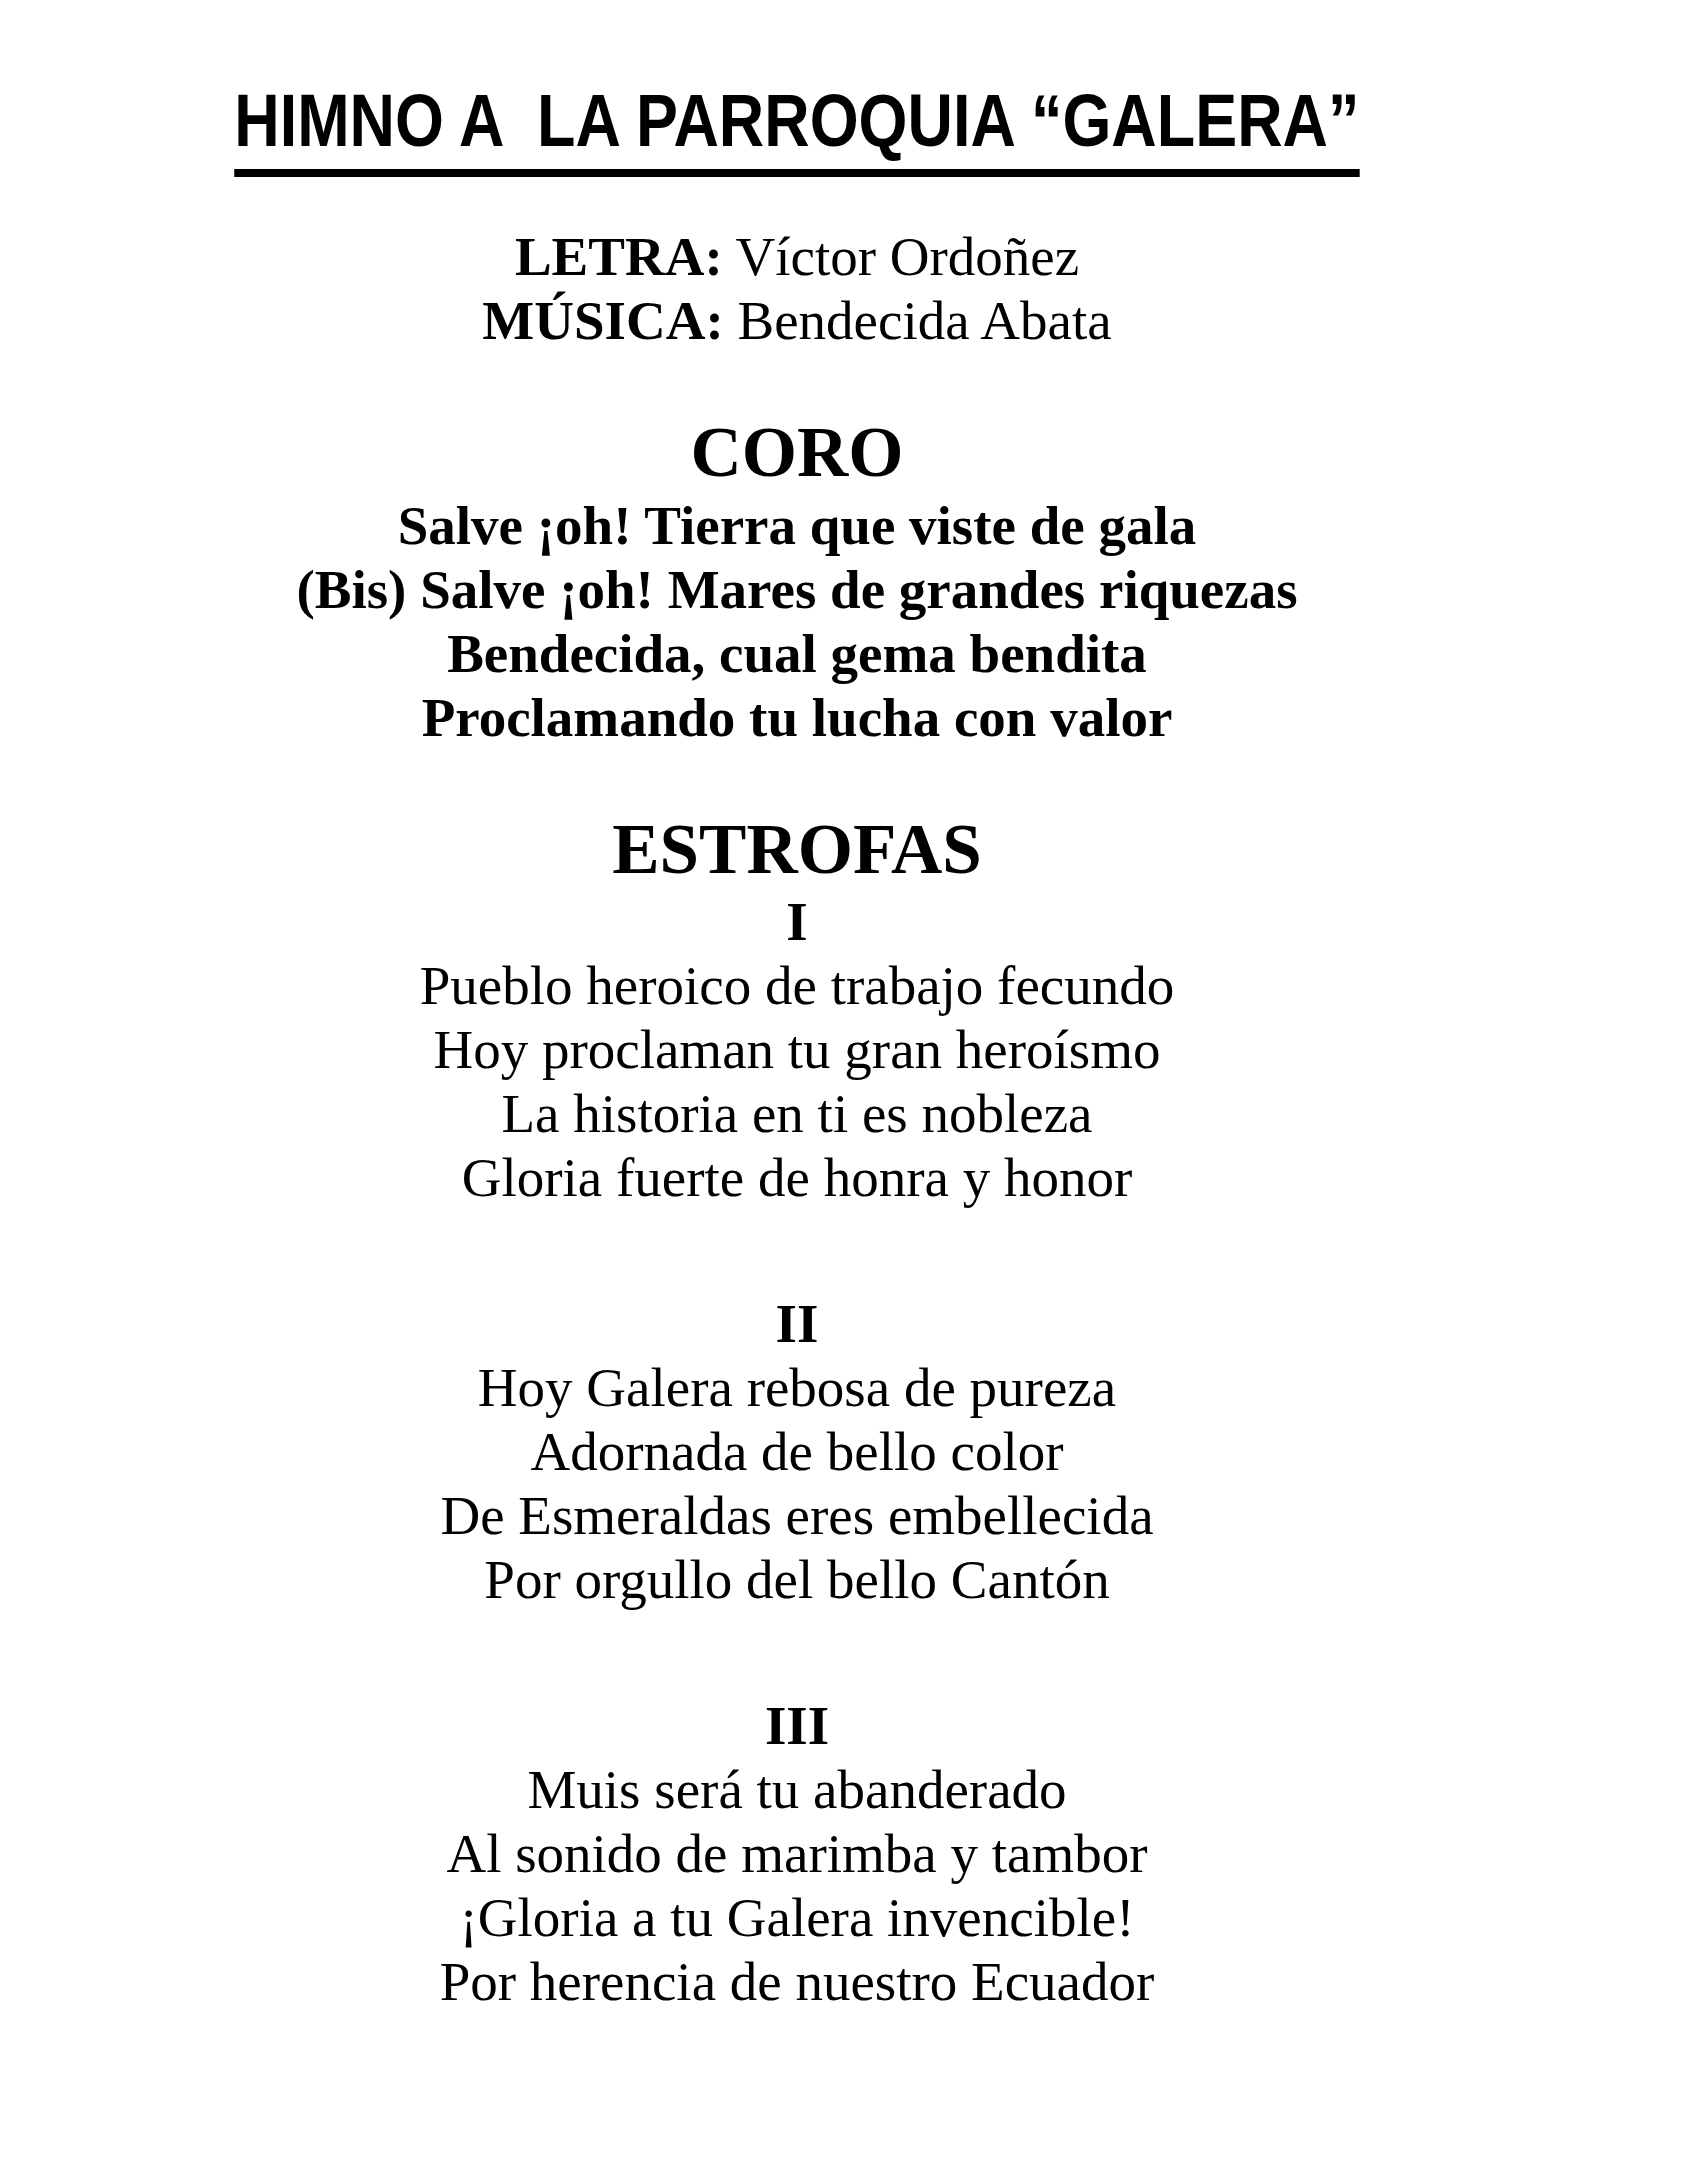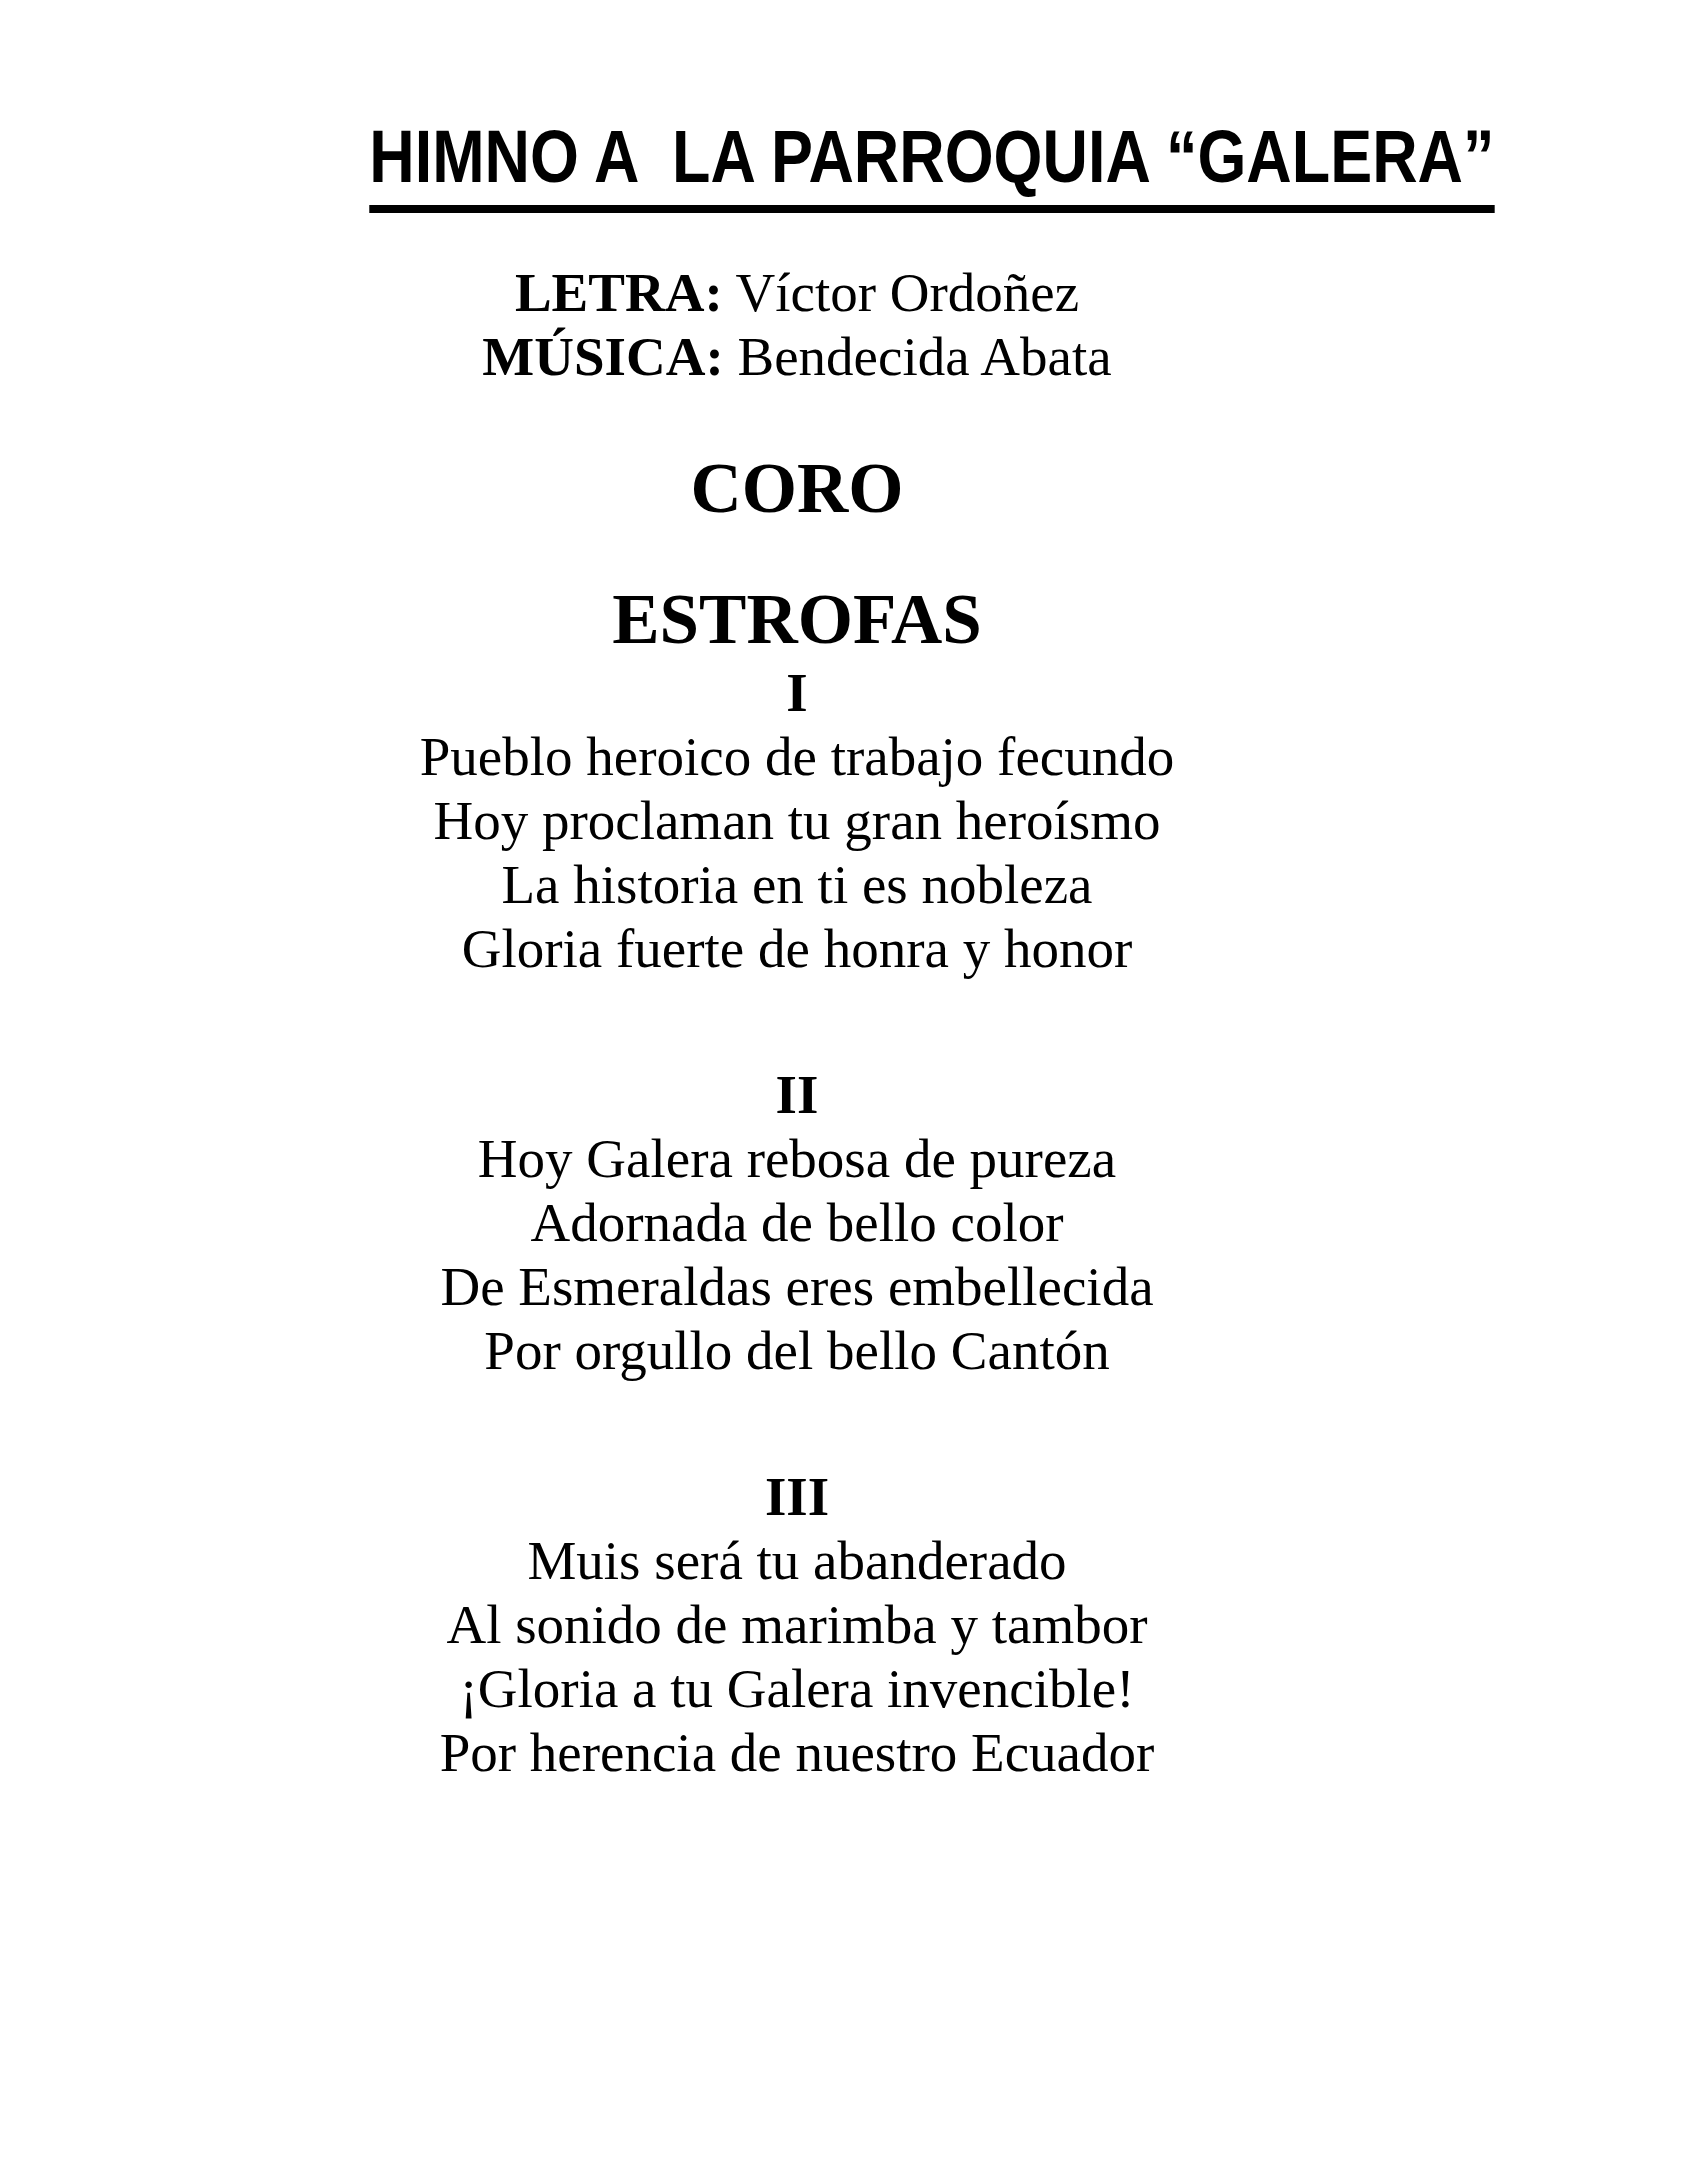--- a/index.html
+++ b/index.html
@@ -15,22 +15,21 @@
     color: #000000;
     font-family: "Liberation Serif", serif;
     overflow: hidden;
   }
   .content {
     width: 1594px;          
     padding-top: 84px;
     text-align: center;
   }
   .title-wrap {
-    text-align: right;
-    margin-top: 36px;
+    text-align: center;
   }
   .doc-title {
     display: inline-block;
     font-family: "Liberation Sans", sans-serif;
     font-weight: bold;
     font-size: 74px;
     line-height: 1.0;
     white-space: pre;        
     letter-spacing: 0;
     transform: scaleX(0.85); 
@@ -90,20 +89,26 @@
       <div class="credit-line">
         <span class="credit-label">LETRA:</span><span> Víctor Ordoñez</span>
       </div>
       <div class="credit-line">
         <span class="credit-label">MÚSICA:</span><span> Bendecida Abata</span>
       </div>
     </div>
 
     <div class="section-coro">
       <div class="section-heading">CORO</div>
+      <div class="coro-lines">
+        <div class="verse-line">Salve ¡oh! Tierra que viste de gala</div>
+        <div class="verse-line">(Bis) Salve ¡oh! Mares de grandes riquezas</div>
+        <div class="verse-line">Bendecida, cual gema bendita</div>
+        <div class="verse-line">Proclamando tu lucha con valor</div>
+      </div>
     </div>
 
     <div class="section-estrofas">
       <div class="section-heading">ESTROFAS</div>
 
       <div class="stanza stanza-1">
         <div class="stanza-number">I</div>
         <div class="verse-line">Pueblo heroico de trabajo fecundo</div>
         <div class="verse-line">Hoy proclaman tu gran heroísmo</div>
         <div class="verse-line">La historia en ti es nobleza</div>

